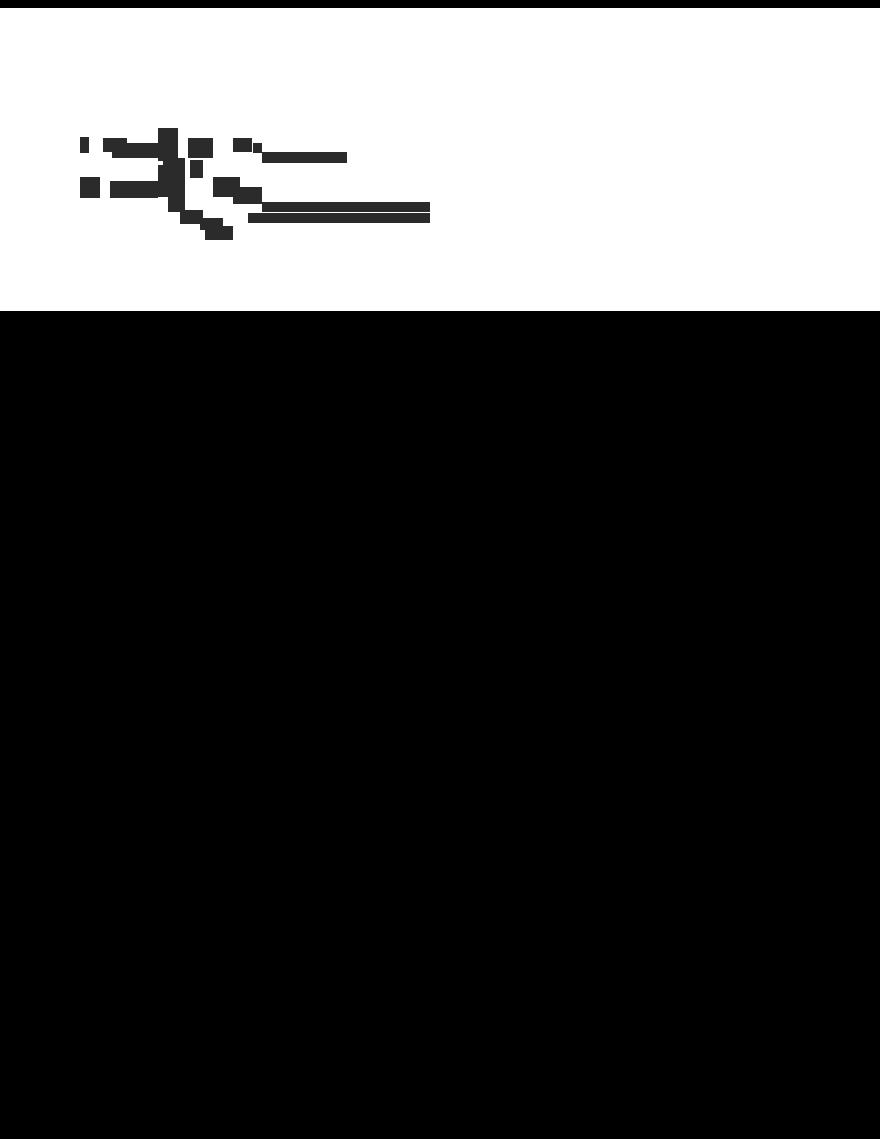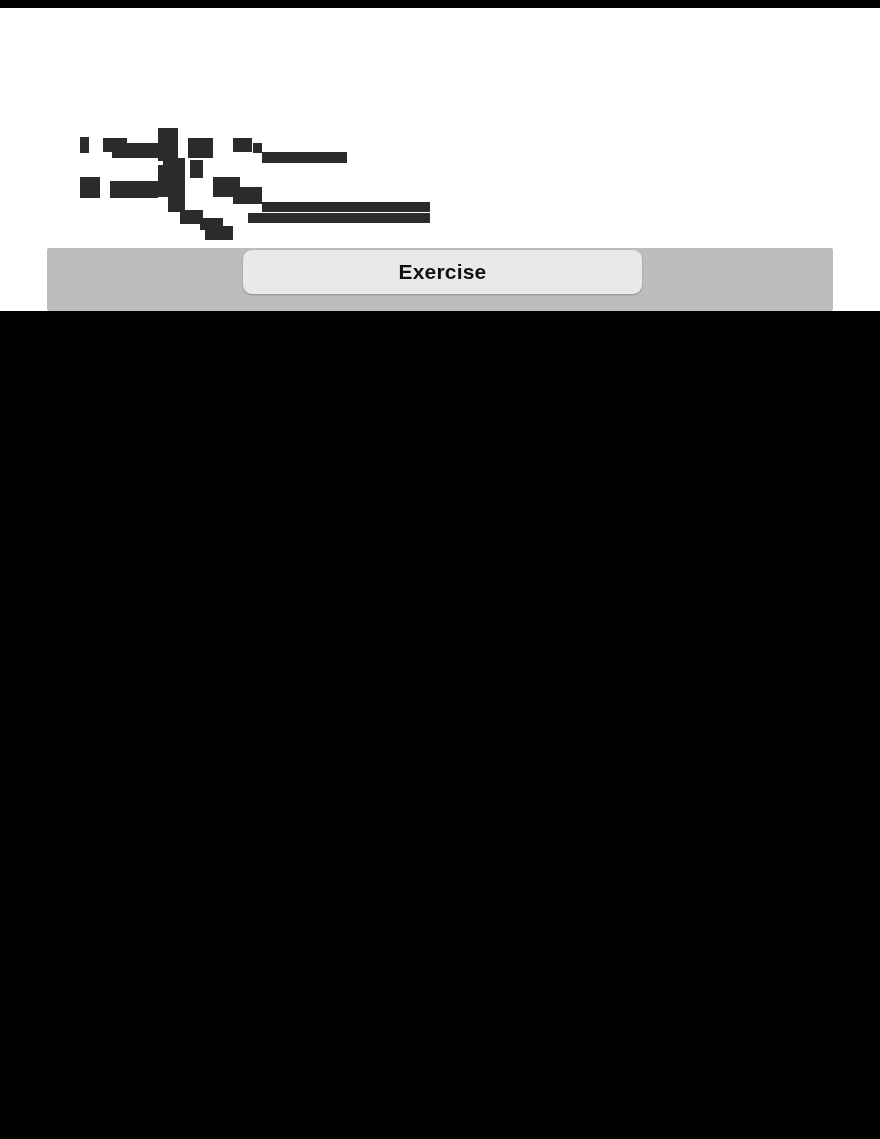--- a/index.html
+++ b/index.html
@@ -88,21 +88,16 @@
       <div class="pixel-block" style="left: 168px; top: 197px; width: 17px; height: 15px; background: rgb(43, 43, 43);"></div>
       <div class="pixel-block" style="left: 180px; top: 210px; width: 23px; height: 14px; background: rgb(43, 43, 43);"></div>
       <div class="pixel-block" style="left: 200px; top: 218px; width: 23px; height: 12px; background: rgb(43, 43, 43);"></div>
       <div class="pixel-block" style="left: 205px; top: 226px; width: 28px; height: 14px; background: rgb(43, 43, 43);"></div>
       <div class="pixel-block" style="left: 213px; top: 177px; width: 27px; height: 20px; background: rgb(43, 43, 43);"></div>
       <div class="pixel-block" style="left: 233px; top: 187px; width: 29px; height: 17px; background: rgb(43, 43, 43);"></div>
       <div class="pixel-block" style="left: 262px; top: 202px; width: 168px; height: 10px; background: rgb(43, 43, 43);"></div>
       <div class="pixel-block" style="left: 248px; top: 213px; width: 182px; height: 10px; background: rgb(43, 43, 43);"></div>
     </div>
 
-  <div id="exercise-bar" style="left: 47px; top: 248px; width: 786px; height: 63px; background: rgb(189, 189, 189);">
-    <button id="exercise-button" style="left: 196px; top: 2px; width: 399px; height: 44px; background: rgb(233, 233, 233);">
-      <span style="color: rgb(17, 17, 17);">Exercise</span>
-    </button>
-  </div>
 
   <div id="bottom-area" style="top: 311px; height: 828px; background: rgb(0, 0, 0);"></div>
 
 </div>
 
 </body></html>

